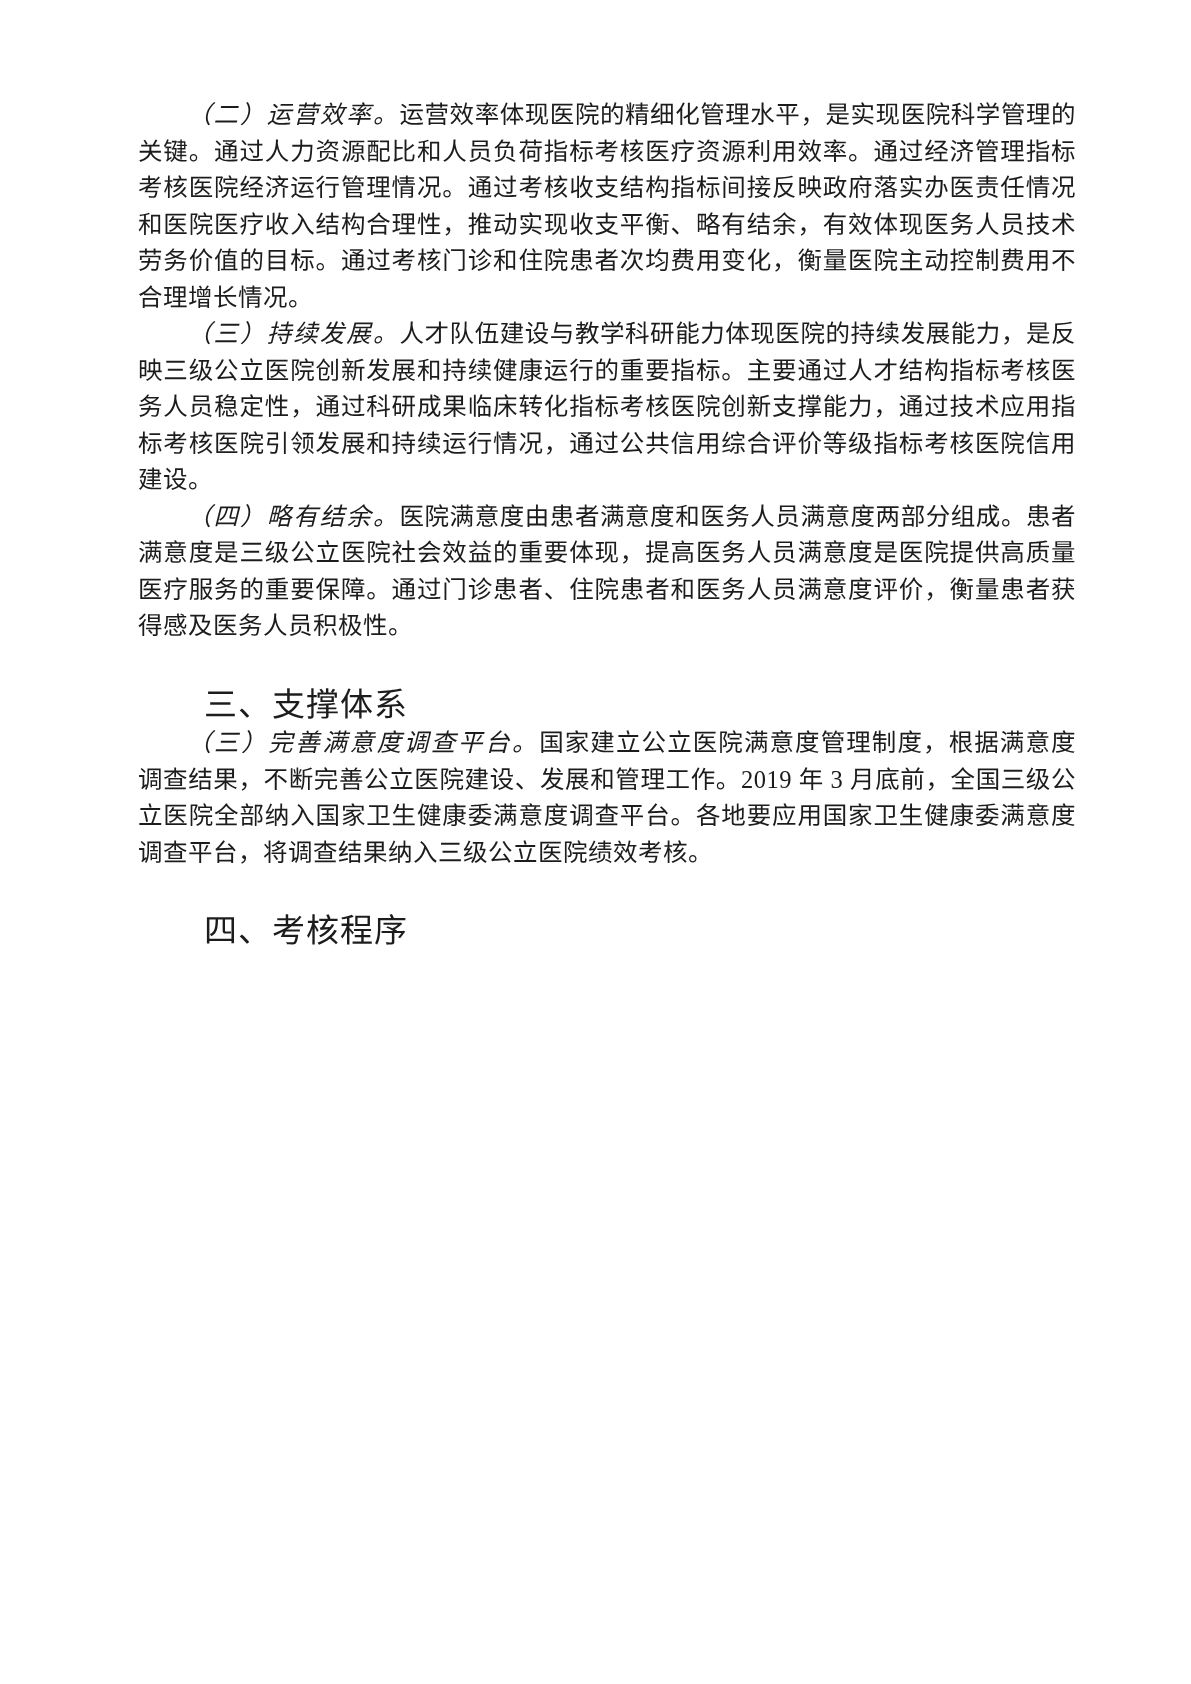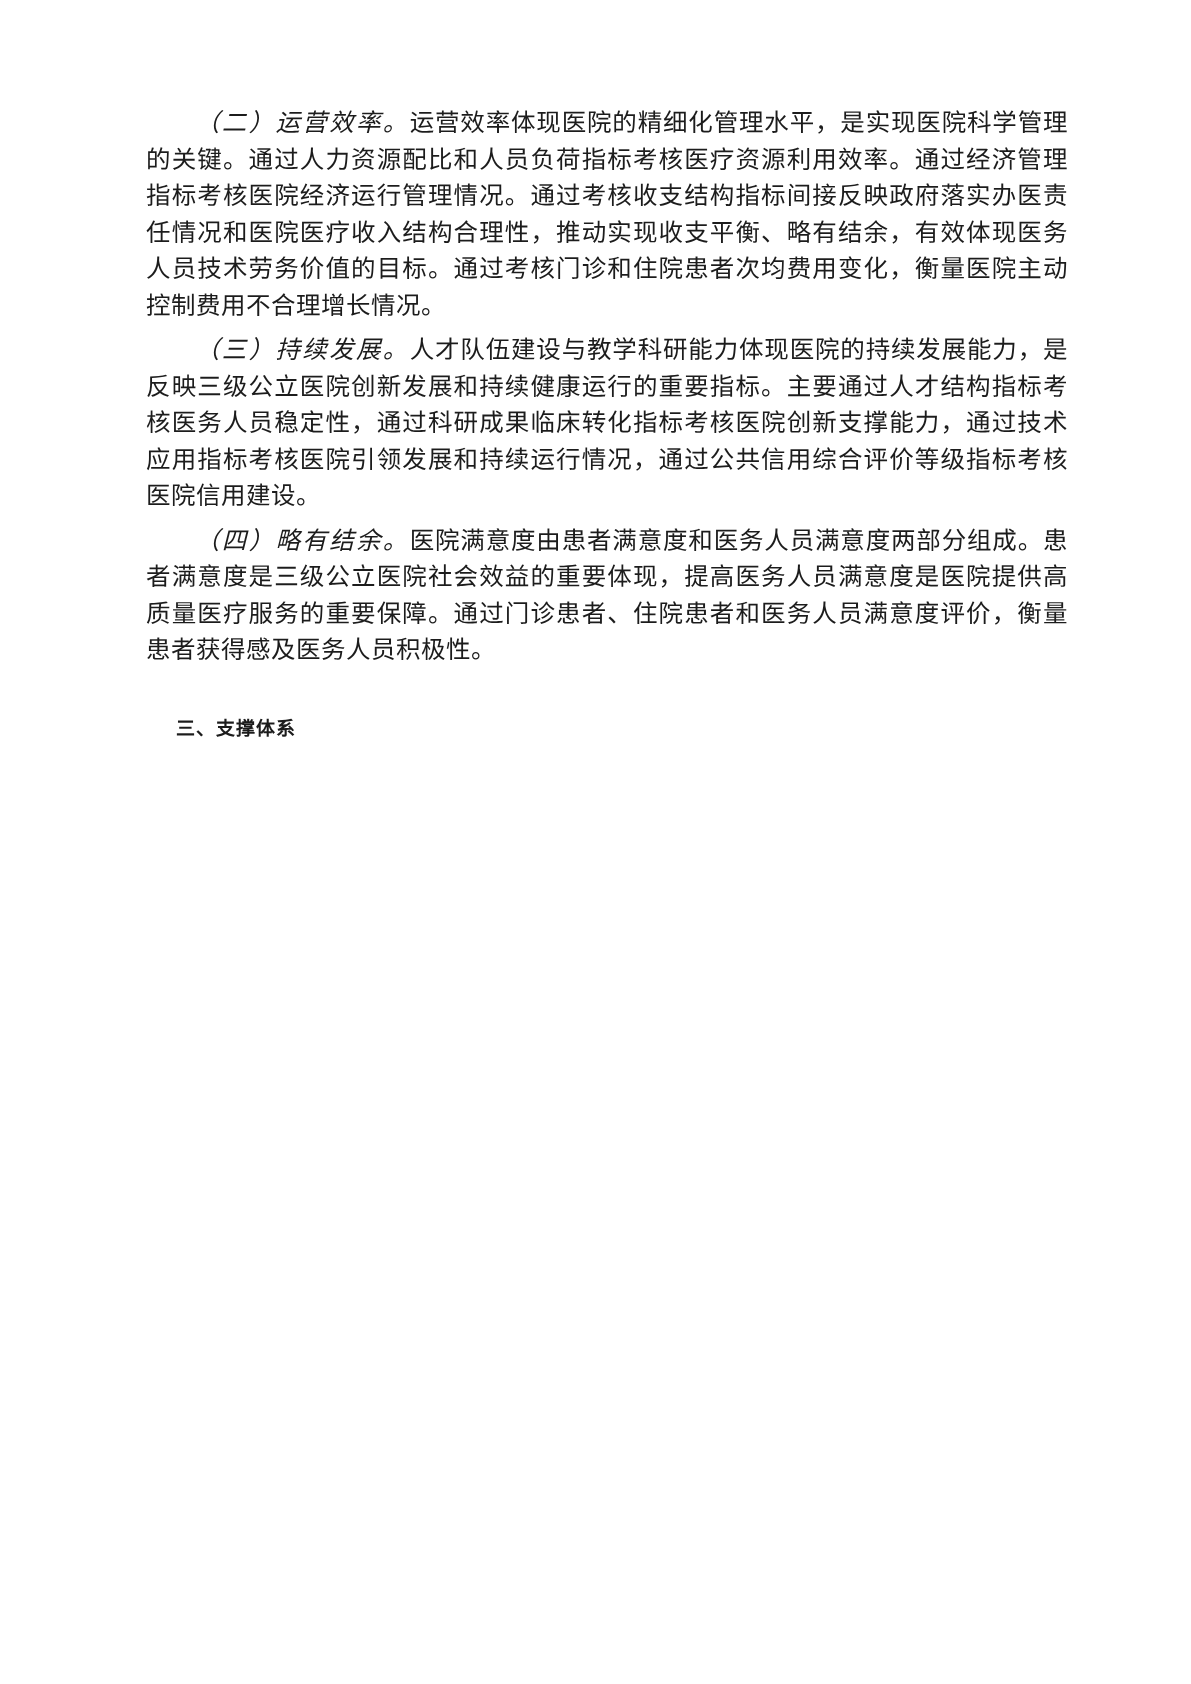--- a/index.html
+++ b/index.html
@@ -15,44 +15,46 @@
     background: #ffffff;
     box-sizing: border-box;
     padding: 97px 115px 0 138px;
     overflow: hidden;
     font-family: "Liberation Serif", "DejaVu Serif", serif;
     font-size: 24.5px;
     line-height: 36.5px;
     color: #1c1c1c;
   }
   .para {
-    margin: 8px;
+    margin: 0;
     text-indent: 2em;
     text-align: justify;
     text-justify: inter-ideograph;
     letter-spacing: 0.5px;
   }
   .heading {
     margin: 42px 0 2px 0;
     text-indent: 2em;
-    font-size: 19px;
+    font-size: 33px;
     line-height: 36.5px;
-    font-weight: bold;
+    font-weight: normal;
     font-family: "Liberation Sans", "DejaVu Sans", sans-serif;
     letter-spacing: 1px;
   }
   
   .lead {
     font-style: italic;
     letter-spacing: 2px;
   }
 </style>
 </head>
 <body>
 
 <div class="page">
   <div>
       <p class="para"><span class="lead">（二）运营效率。</span>运营效率体现医院的精细化管理水平，是实现医院科学管理的关键。通过人力资源配比和人员负荷指标考核医疗资源利用效率。通过经济管理指标考核医院经济运行管理情况。通过考核收支结构指标间接反映政府落实办医责任情况和医院医疗收入结构合理性，推动实现收支平衡、略有结余，有效体现医务人员技术劳务价值的目标。通过考核门诊和住院患者次均费用变化，衡量医院主动控制费用不合理增长情况。</p>
       <p class="para"><span class="lead">（三）持续发展。</span>人才队伍建设与教学科研能力体现医院的持续发展能力，是反映三级公立医院创新发展和持续健康运行的重要指标。主要通过人才结构指标考核医务人员稳定性，通过科研成果临床转化指标考核医院创新支撑能力，通过技术应用指标考核医院引领发展和持续运行情况，通过公共信用综合评价等级指标考核医院信用建设。</p>
       <p class="para"><span class="lead">（四）略有结余。</span>医院满意度由患者满意度和医务人员满意度两部分组成。患者满意度是三级公立医院社会效益的重要体现，提高医务人员满意度是医院提供高质量医疗服务的重要保障。通过门诊患者、住院患者和医务人员满意度评价，衡量患者获得感及医务人员积极性。</p>
       <h2 class="heading">三、支撑体系</h2>
+      <p class="para"><span class="lead">（三）完善满意度调查平台。</span>国家建立公立医院满意度管理制度，根据满意度调查结果，不断完善公立医院建设、发展和管理工作。2019 年 3 月底前，全国三级公立医院全部纳入国家卫生健康委满意度调查平台。各地要应用国家卫生健康委满意度调查平台，将调查结果纳入三级公立医院绩效考核。</p>
+      <h2 class="heading">四、考核程序</h2>
     </div>
 </div>
 
 </body></html>

